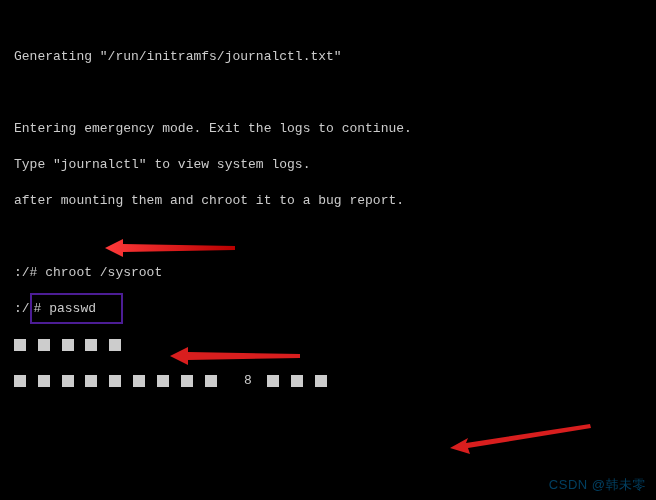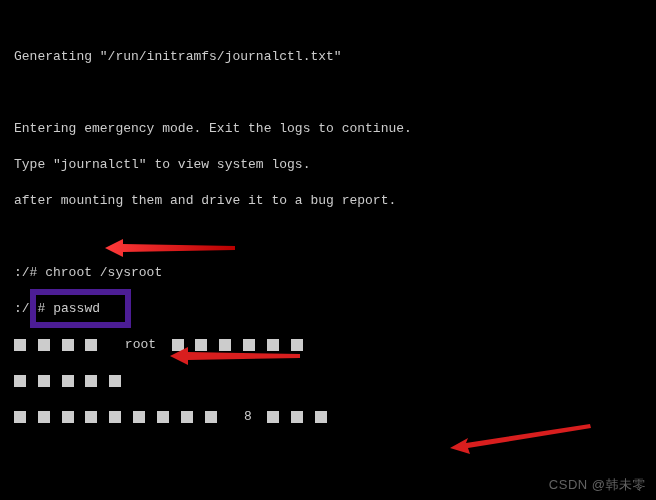--- a/index.html
+++ b/index.html
@@ -15,55 +15,54 @@
     position: relative;
   }
   .terminal {
     padding: 12px 14px 0 14px;
     line-height: 18px;
     white-space: pre;
   }
   .line { white-space: pre; }
   .blk { display:inline-block; width:12px; height:12px; background:#ccc; margin-right:4px; vertical-align:middle; }
   .boxed-inline {
-    border: 6px solid #4c1d95;
+    border: 2px solid #4c1d95;
     padding: 6px 2px;
   }
   .arrow {
     position: absolute;
     pointer-events: none;
   }
   .watermark {
     position: absolute;
     right: 10px;
     bottom: 6px;
-    color: #a3a3a3;
+    color: #0369a1;
     font-family: Arial, sans-serif;
     font-size: 13px;
     letter-spacing: .5px;
     opacity:.6;
     margin-left:16px;
   }
 </style>
 </head>
 <body>
 
 <div class="terminal">
 <div class="line"></div>
 <div class="line">Generating "/run/initramfs/journalctl.txt"</div>
 <div class="line"></div>
 <div class="line"></div>
 <div class="line">Entering emergency mode. Exit the logs to continue.</div>
 <div class="line">Type "journalctl" to view system logs.</div>
-<div class="line">after mounting them and drive it to a bug report.</div>
+<div class="line">after mounting them and chroot it to a bug report.</div>
 <div class="line"></div>
 <div class="line"></div>
 <div class="line">:/# chroot /sysroot</div>
 <div class="line"><span>:/</span><span class="boxed-inline"># passwd   </span></div>
-<div class="line"><span class="blk"></span> <span class="blk"></span> <span class="blk"></span> <span class="blk"></span>   <span>root</span>  <span class="blk"></span> <span class="blk"></span> <span class="blk"></span> <span class="blk"></span> <span class="blk"></span> <span class="blk"></span></div>
 <div class="line"><span class="blk"></span> <span class="blk"></span> <span class="blk"></span> <span class="blk"></span> <span class="blk"></span></div>
 <div class="line"><span class="blk"></span> <span class="blk"></span> <span class="blk"></span> <span class="blk"></span> <span class="blk"></span> <span class="blk"></span> <span class="blk"></span> <span class="blk"></span> <span class="blk"></span>   <span>8</span>  <span class="blk"></span> <span class="blk"></span> <span class="blk"></span></div>
 
 
 
 
 
 
 
 

